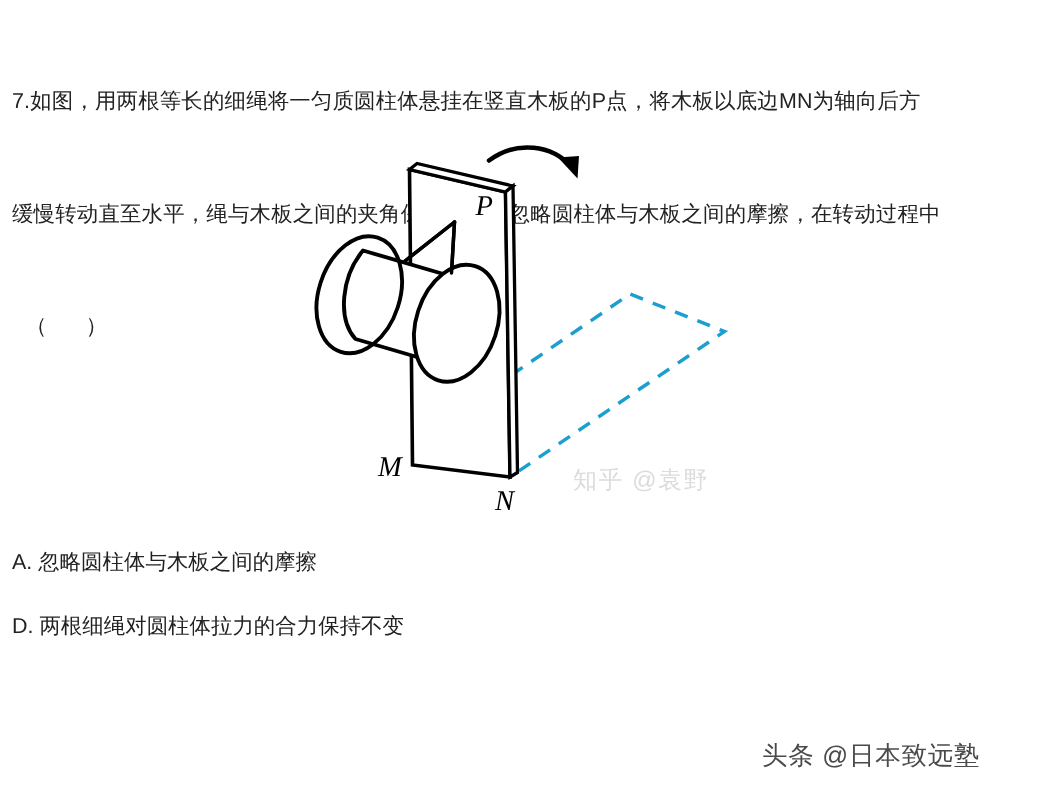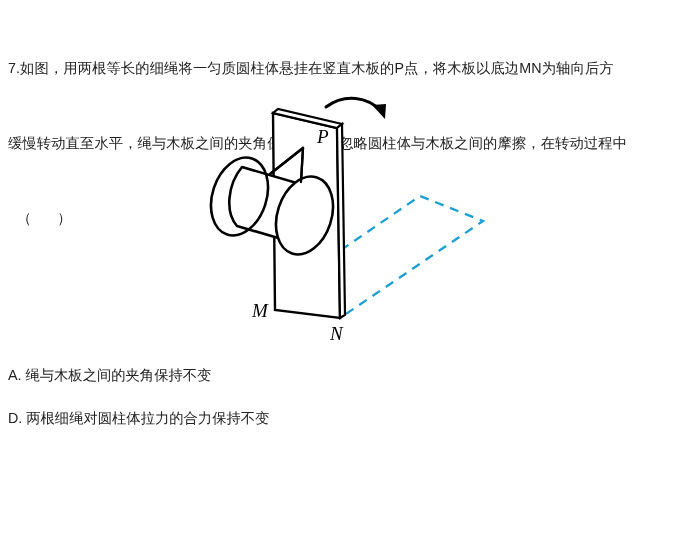--- a/index.html
+++ b/index.html
@@ -147,20 +147,22 @@
         <path d="M 126,22 C 145,8 168,12 181,26" fill="none" stroke="#000000" stroke-width="3" stroke-linecap="round"></path>
         <polygon points="185,34 172,20 186,19" fill="#000000"></polygon>
       </g>
 
       <text x="117" y="58" font-family="'Liberation Serif','DejaVu Serif',serif" font-size="19" font-style="italic" fill="#000000">P</text>
       <text x="52" y="232" font-family="'Liberation Serif','DejaVu Serif',serif" font-size="19" font-style="italic" fill="#000000">M</text>
       <text x="130" y="255" font-family="'Liberation Serif','DejaVu Serif',serif" font-size="19" font-style="italic" fill="#000000">N</text>
     </svg>
   </div>
 
+  <div class="wm-zhihu">知乎 @袁野</div>
 
   <div class="options">
-    <div class="option">A. 绳与木板之间的夹角保持不变</div>
+    <div class="option">A. 忽略圆柱体与木板之间的摩擦</div>
     <div class="option">D. 两根细绳对圆柱体拉力的合力保持不变</div>
   </div>
 
+  <div class="wm-toutiao">头条 @日本致远塾</div>
 
 </div>
 
 </body></html>

